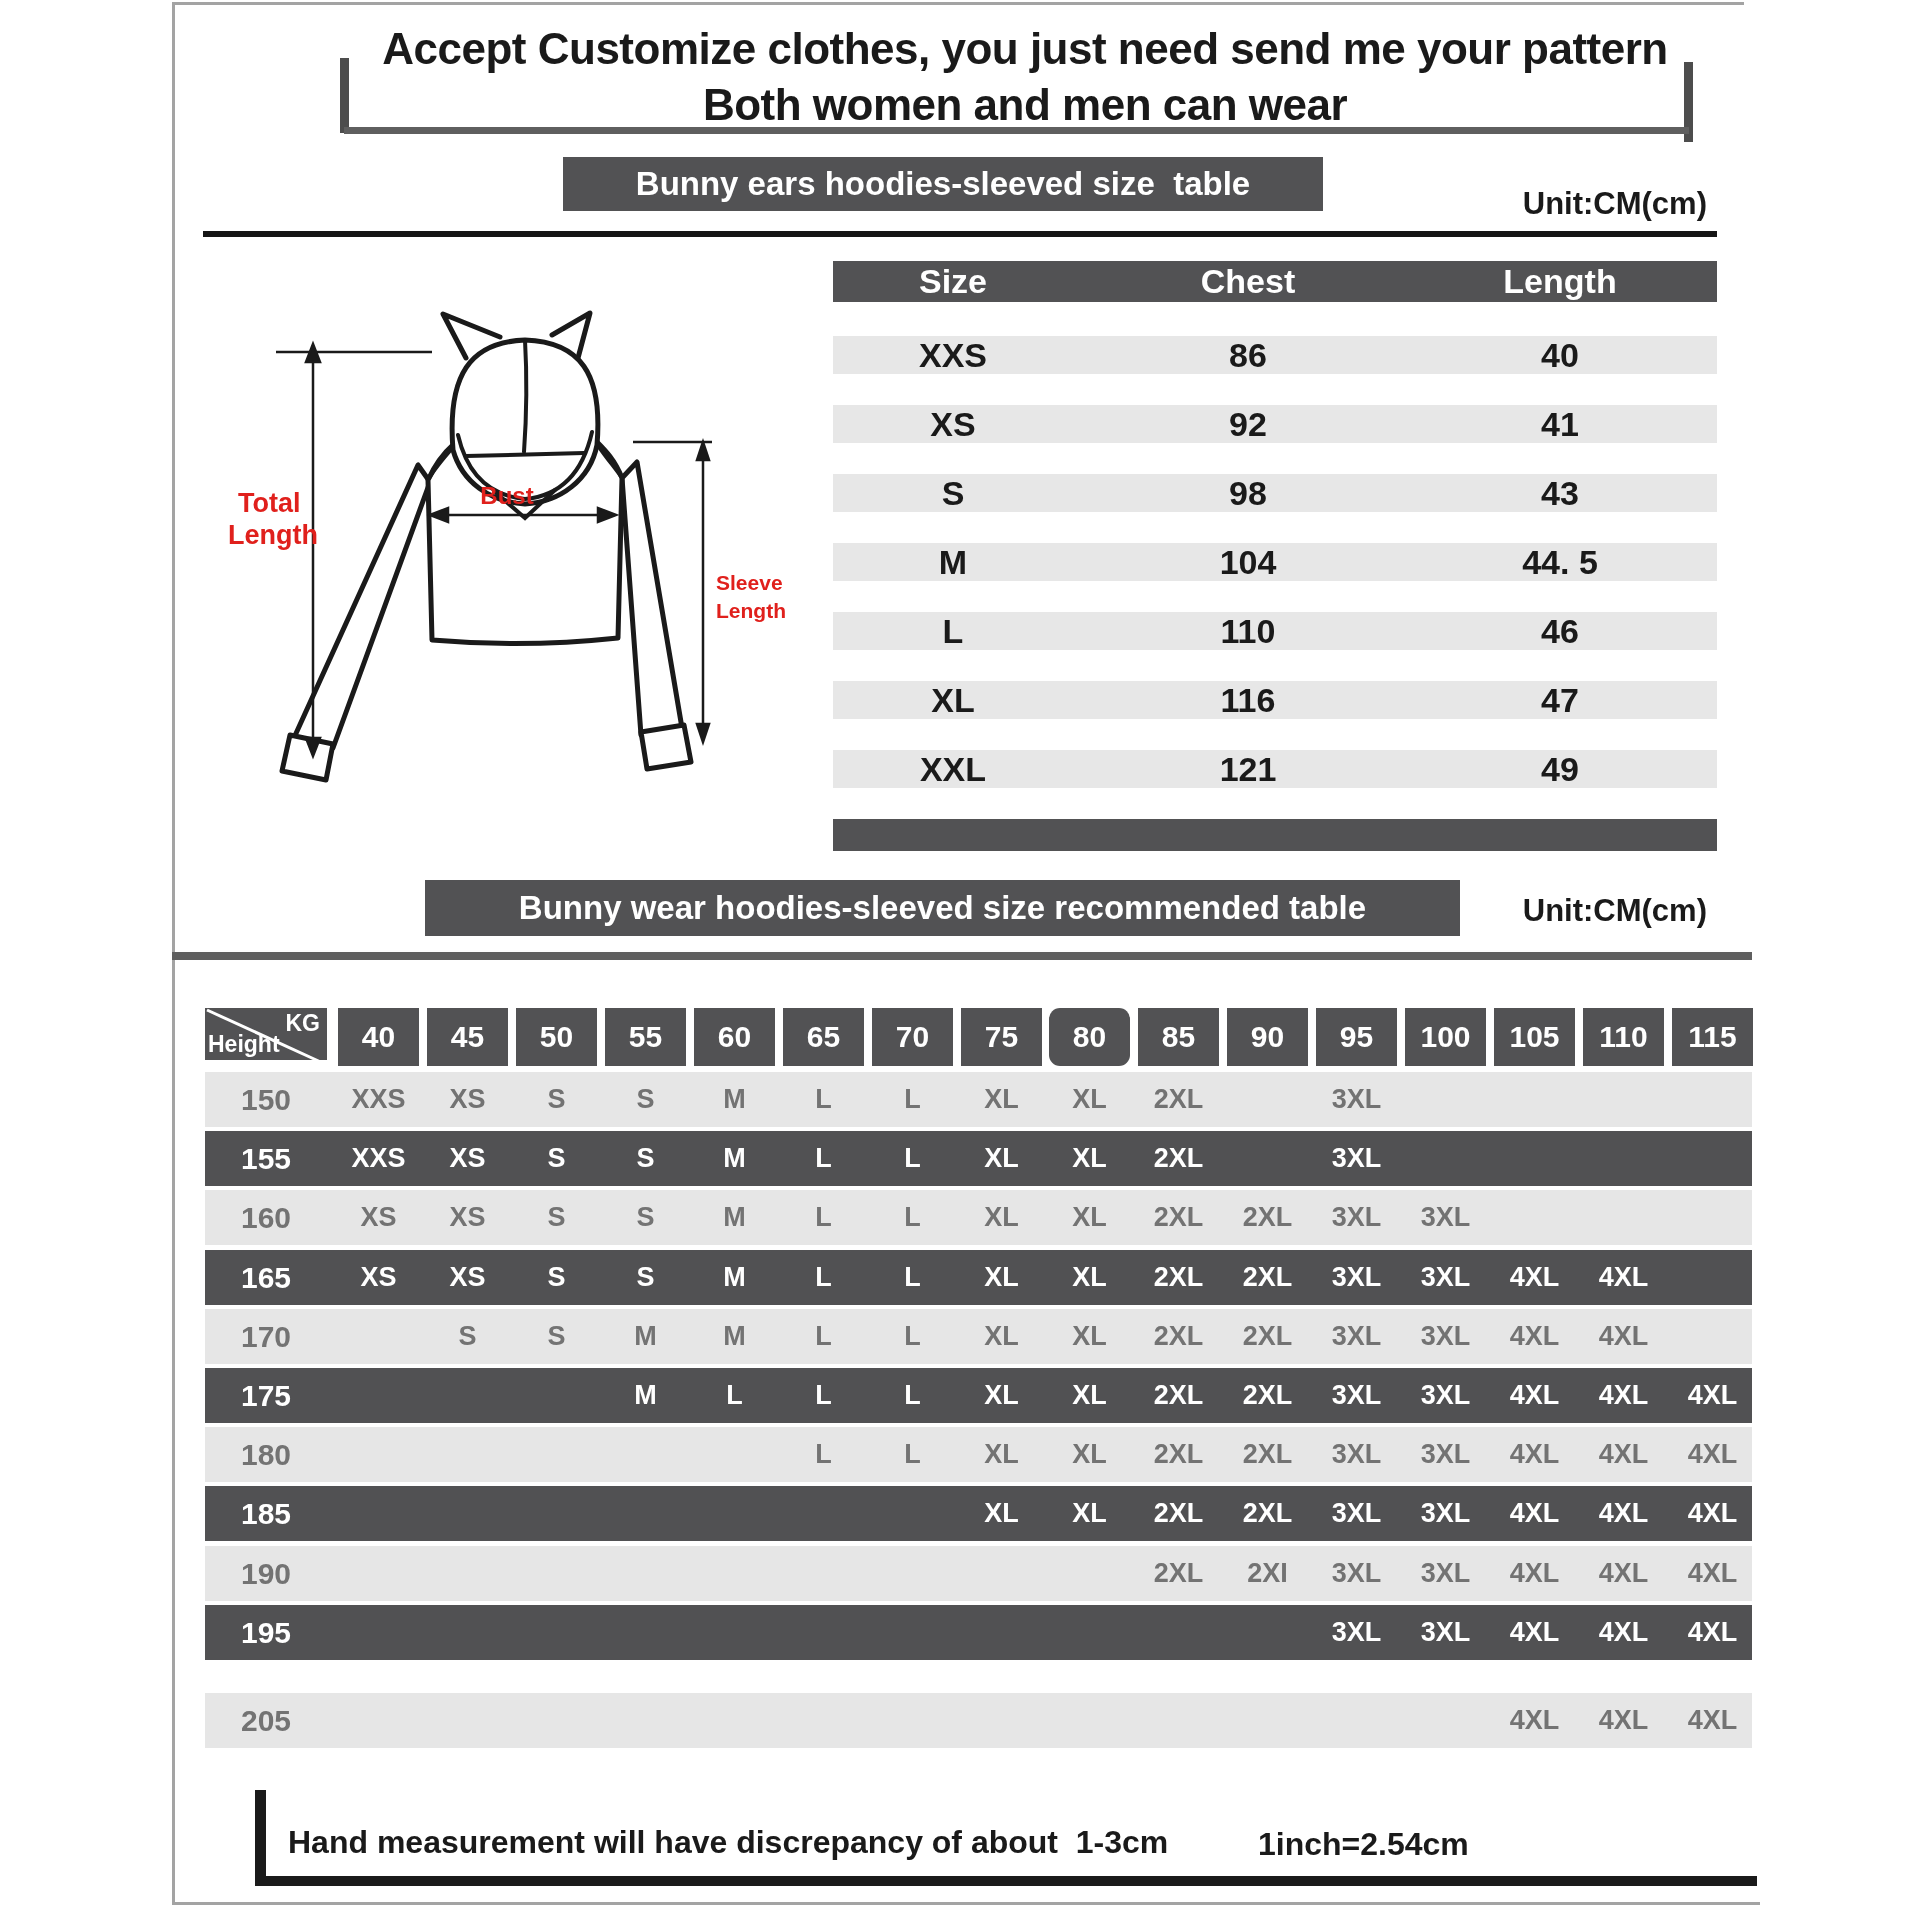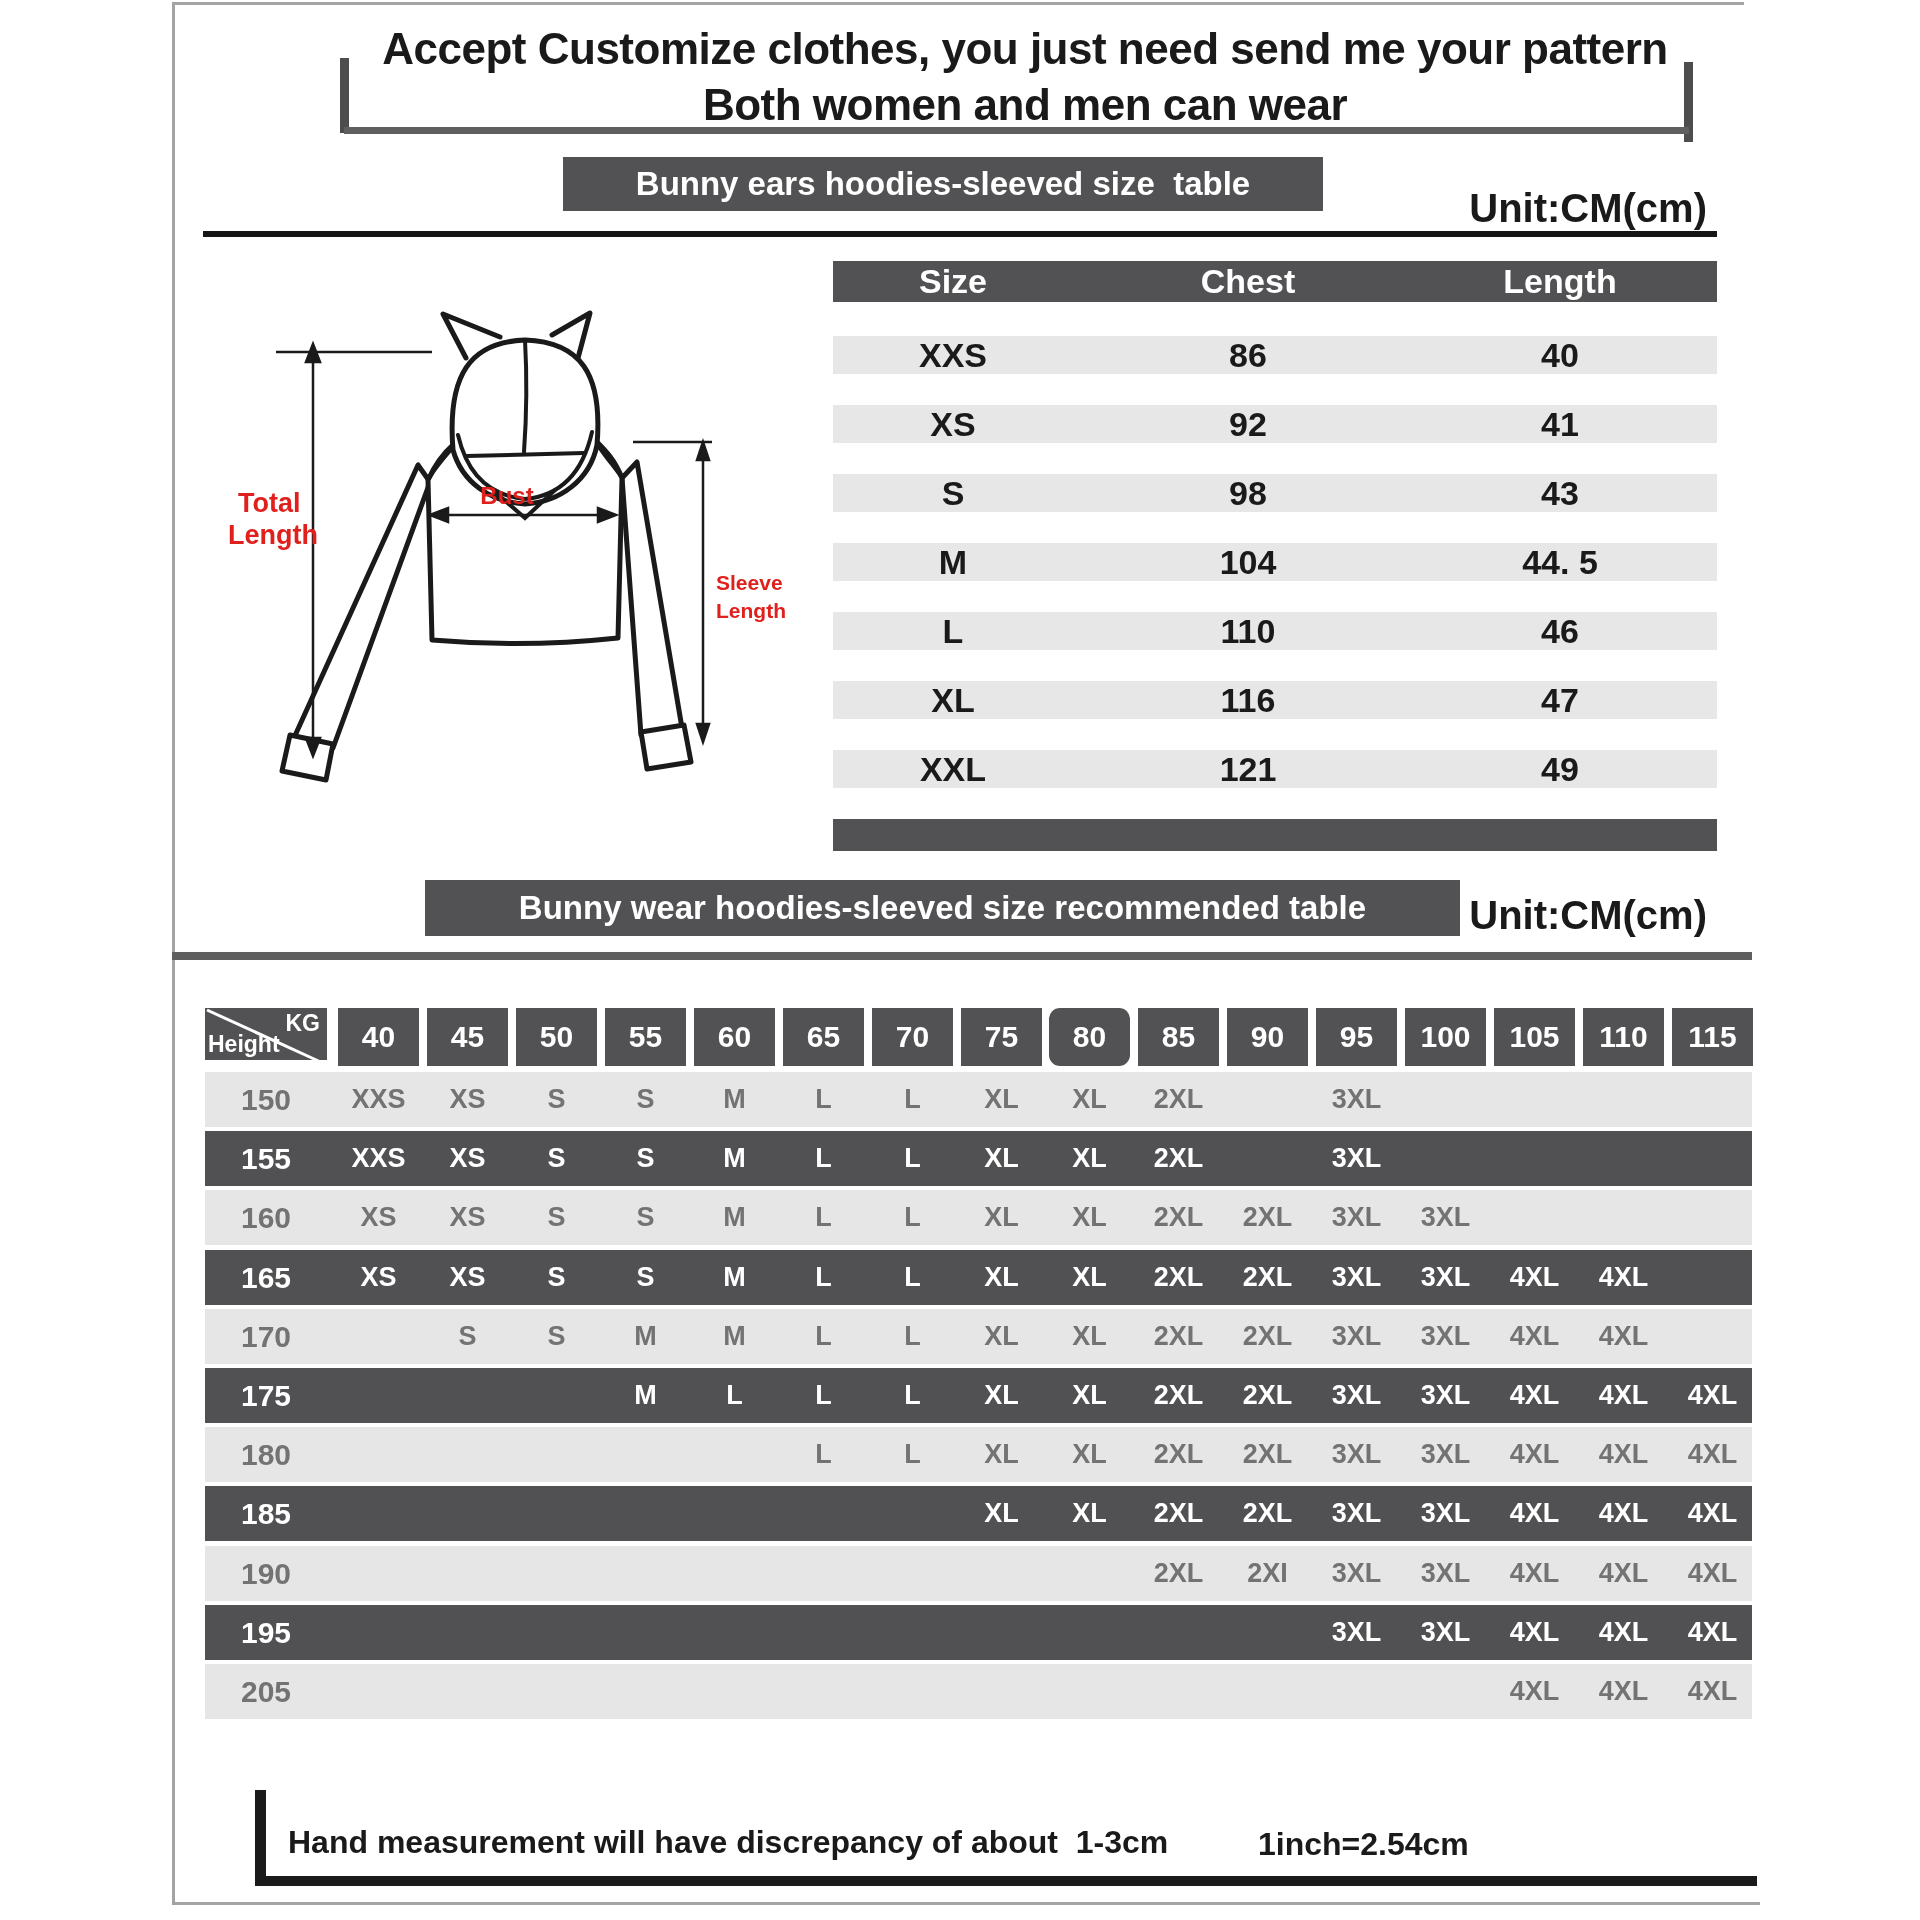--- a/index.html
+++ b/index.html
@@ -5,21 +5,21 @@
   html,body{margin:0;padding:0;background:#fff;}
   .canvas{position:relative;width:1920px;height:1920px;background:#fff;overflow:hidden;
           font-family:"Liberation Sans","DejaVu Sans",sans-serif;font-weight:bold;color:#1a1a1a;}
   .abs{position:absolute;}
   .frame{background:#a3a3a3;}
   .hline{background:#151515;}
   .grayline{background:#5f5f5f;}
   .hdr-line{left:340px;width:1370px;text-align:center;font-size:44px;letter-spacing:-0.5px;white-space:pre-wrap;}
   .bracket{background:#4d4d4d;}
   .titlebar{height:54px;line-height:54px;text-align:center;font-size:33px;color:#fff;background:#525254;white-space:pre-wrap;}
-  .unit{width:300px;text-align:right;font-size:40px;}
+  .unit{width:300px;text-align:right;font-size:31px;}
   
   #t1{left:833px;top:0;width:884px;height:900px;}
   .t1-head{left:0;top:261px;width:884px;height:41px;background:#525254;}
   .t1-hcell{position:absolute;top:0;width:300px;text-align:center;line-height:41px;font-size:34px;color:#fff;}
   .t1-row{position:absolute;left:0;width:884px;height:38px;background:#e7e7e7;}
   .t1-cell{position:absolute;top:0;width:300px;text-align:center;line-height:38px;font-size:34px;color:#1a1a1a;}
   .t1-bottom{left:0;top:819px;width:884px;height:32px;background:#525254;}
   
   #grid{left:205px;top:1008px;width:1547px;height:715px;}
   .g-corner{position:absolute;left:0;top:0;width:122px;height:52px;background:#525254;}
@@ -312,21 +312,21 @@
           <span class="g-cell" style="left: 1467px;">4XL</span>
         </div>
         <div class="g-row g-dark" style="top: 597px;">
           <span class="g-height">195</span>
           <span class="g-cell" style="left: 1111px;">3XL</span>
           <span class="g-cell" style="left: 1200px;">3XL</span>
           <span class="g-cell" style="left: 1289px;">4XL</span>
           <span class="g-cell" style="left: 1378px;">4XL</span>
           <span class="g-cell" style="left: 1467px;">4XL</span>
         </div>
-        <div class="g-row g-light" style="top: 656px; text-decoration: underline;">
+        <div class="g-row g-light" style="top: 685px; text-decoration: underline;">
           <span class="g-height">205</span>
           <span class="g-cell" style="left: 1289px;">4XL</span>
           <span class="g-cell" style="left: 1378px;">4XL</span>
           <span class="g-cell" style="left: 1467px;">4XL</span>
         </div>
       </div>
   </div>
 
   <div class="abs foot-black" style="left:255px;top:1790px;width:11px;height:96px;"></div>
   <div class="abs foot-black" style="left:255px;top:1876px;width:1502px;height:10px;"></div>

